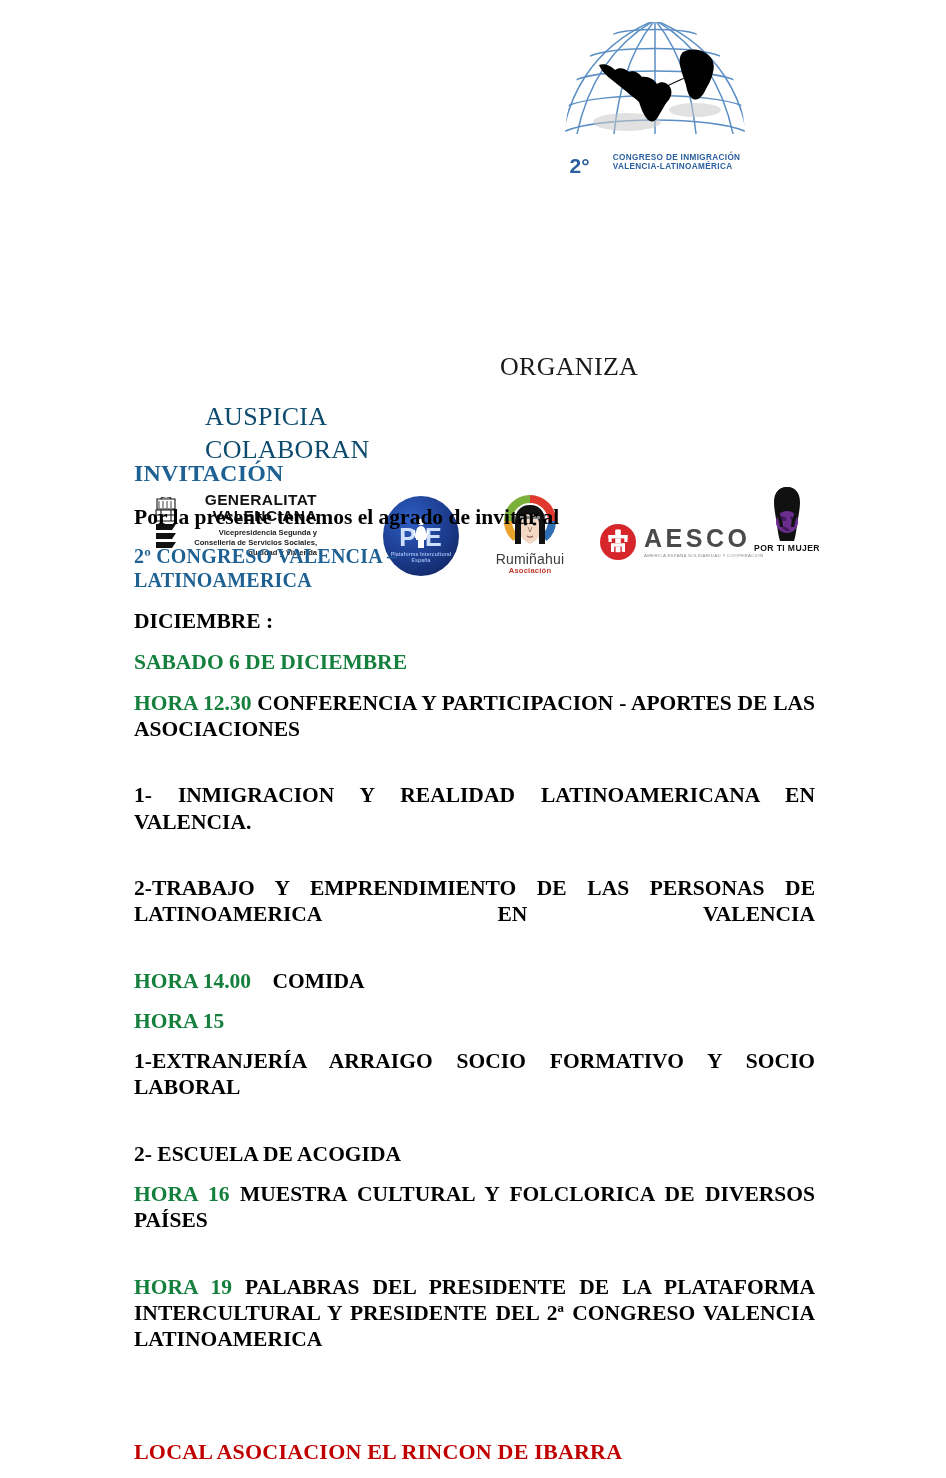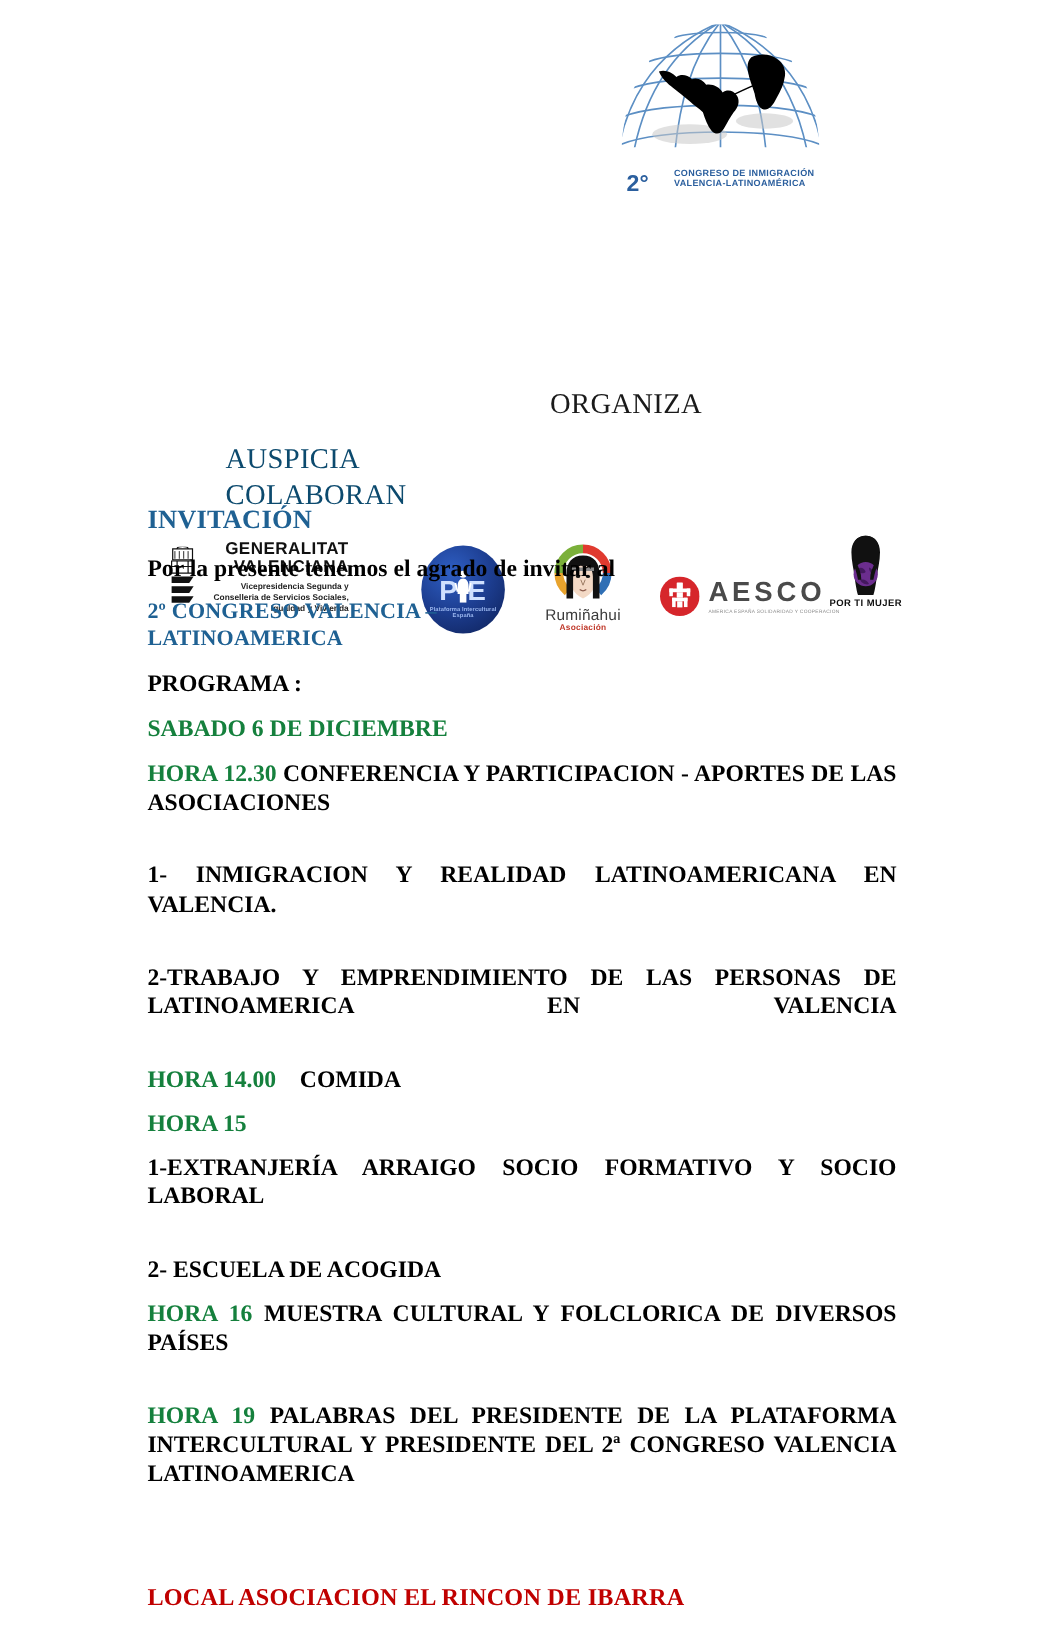--- a/index.html
+++ b/index.html
@@ -433,21 +433,21 @@
 
   <div class="invitacion">INVITACIÓN</div>
 
   <div class="p">Por la presente tenemos el agrado de invitar al</div>
 
   <div class="congress-title">
     <div>2º CONGRESO VALENCIA –</div>
     <div>LATINOAMERICA</div>
   </div>
 
-  <div class="p programa">PROGRAMA :</div>
+  <div class="p programa">DICIEMBRE :</div>
 
   <div class="p red">SABADO 6  DE DICIEMBRE</div>
 
   <div class="p justify"><span class="red">HORA  12.30</span><span> CONFERENCIA Y PARTICIPACION - APORTES  DE LAS ASOCIACIONES</span></div>
 
   <div class="p justify"><span>1- INMIGRACION Y REALIDAD LATINOAMERICANA EN VALENCIA.</span></div>
 
   <div class="p justify"><span>2-TRABAJO Y EMPRENDIMIENTO DE LAS PERSONAS DE LATINOAMERICA EN VALENCIA</span></div>
 
   <div class="p"><span class="red">HORA 14.00</span><span style="white-space:pre">    COMIDA</span></div>

